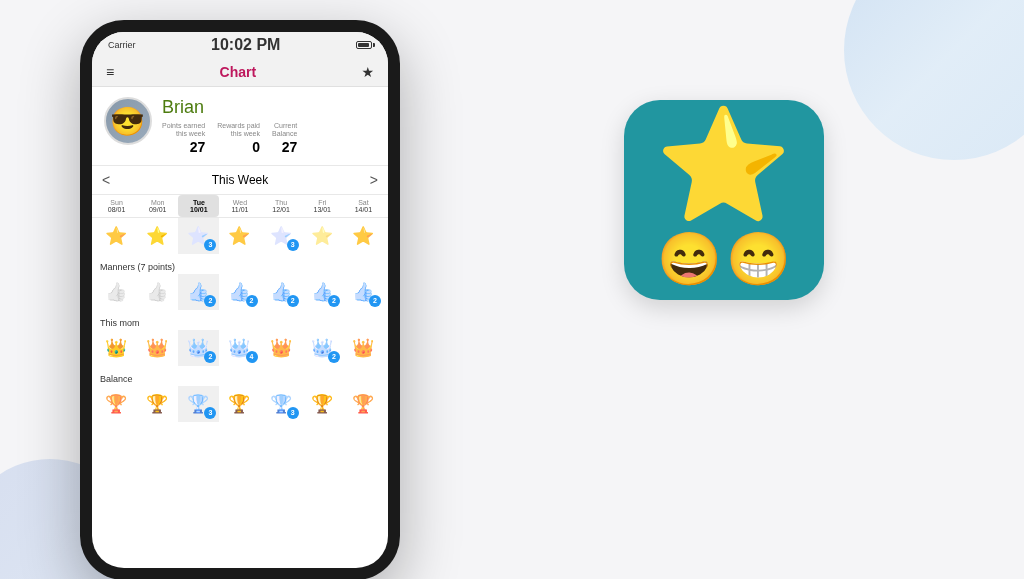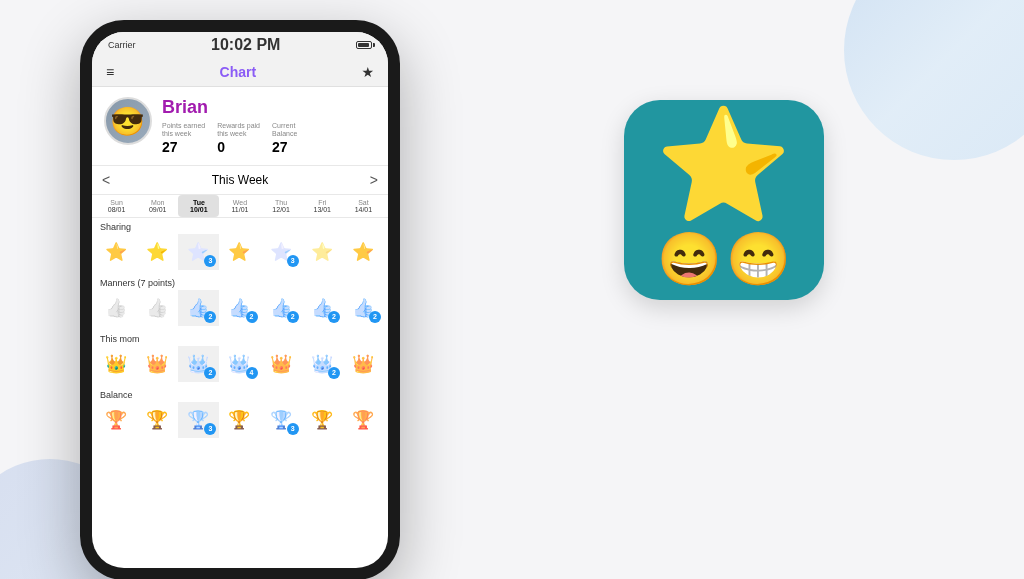--- a/index.html
+++ b/index.html
@@ -83,21 +83,21 @@
     
     .nav-bar {
       background: #f2f2f2;
       display: flex;
       align-items: center;
       justify-content: space-between;
       padding: 6px 14px;
       flex-shrink: 0;
       border-bottom: 1px solid #e0e0e0;
     }
-    .nav-title { font-size: 14px; font-weight: 600; color: #8b5cf6; }
+    .nav-title { font-size: 14px; font-weight: 600; color: #be185d; }
     .nav-icon { font-size: 14px; color: #333; cursor: pointer; }
 
     
     .user-header {
       padding: 10px 12px;
       display: flex;
       align-items: flex-start;
       gap: 10px;
       border-bottom: 1px solid #e8e8e8;
       flex-shrink: 0;
@@ -110,23 +110,23 @@
       flex-shrink: 0;
       overflow: hidden;
       display: flex;
       align-items: center;
       justify-content: center;
       font-size: 20px;
       color: white;
       border: 2px solid #ddd;
     }
     .user-info { flex: 1; }
-    .user-name { font-size: 18px; font-weight: 700; color: #a21caf; margin-bottom: 4px; }
+    .user-name { font-size: 18px; font-weight: 400; color: #4d7c0f; margin-bottom: 4px; }
     .user-stats { display: flex; gap: 12px; }
-    .stat-item { text-align: left; }
+    .stat-item { text-align: right; }
     .stat-label { font-size: 7px; color: #888; line-height: 1.2; }
     .stat-value { font-size: 14px; font-weight: 600; color: #000; }
 
     
     .week-nav {
       display: flex;
       align-items: center;
       justify-content: space-between;
       padding: 6px 10px;
       border-bottom: 1px solid #e8e8e8;
@@ -307,21 +307,20 @@
             <span class="day-date">13/01</span>
           </div>
           <div class="day-col">
             <span class="day-name">Sat</span>
             <span class="day-date">14/01</span>
           </div>
         </div>
 
       <div class="chart-content" id="chart-content">
           <div class="chart-row">
-            <div class="row-label">Sharing</div>
             <div class="row-icons">
               <div class="cell">
                 <span style="font-size: 18px; line-height: 1; filter: sepia(1) saturate(5) hue-rotate(320deg);">⭐</span>
               </div>
               <div class="cell">
                 <span style="font-size: 18px; line-height: 1; filter: none;">⭐</span>
               </div>
               <div class="cell today-col">
                 <span style="font-size: 18px; line-height: 1; filter: sepia(1) saturate(3) hue-rotate(180deg);">⭐</span>
                 <span class="badge badge-blue">3</span>

